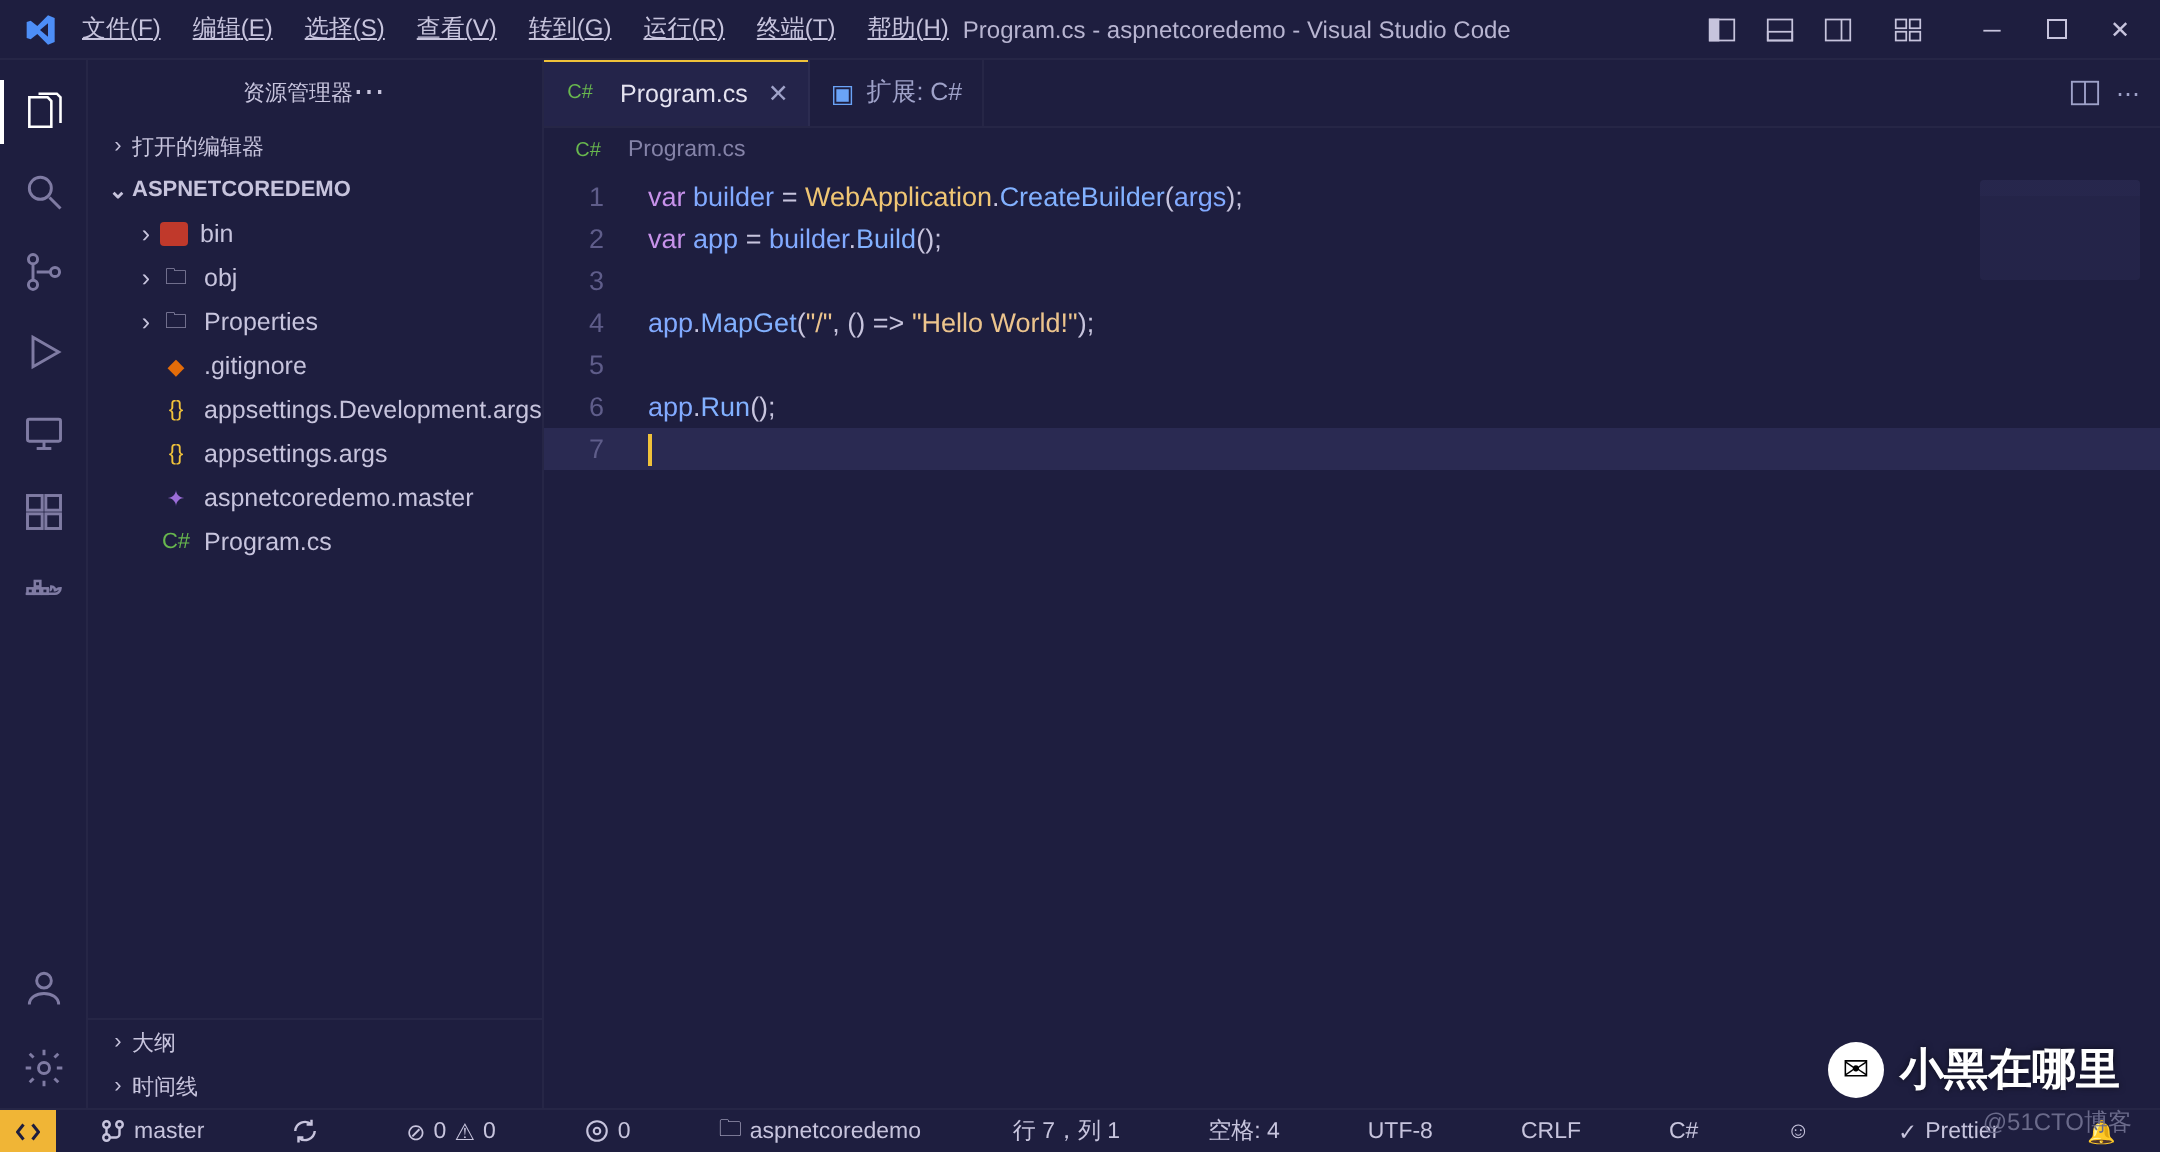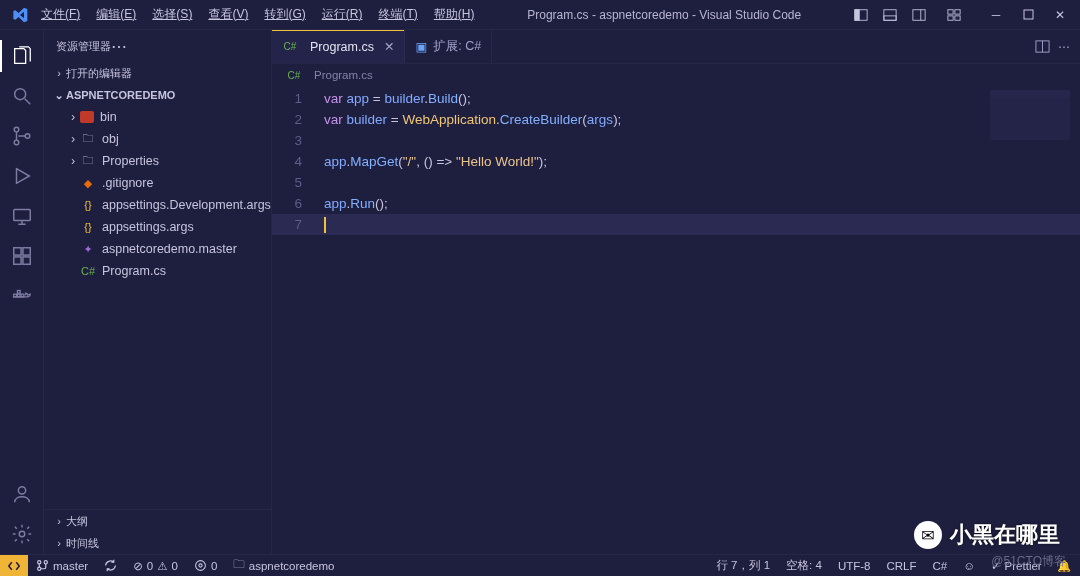--- a/index.html
+++ b/index.html
@@ -4,35 +4,35 @@
 <style>
 * { margin:0; padding:0; box-sizing:border-box; font-family:"Segoe UI","Microsoft YaHei",sans-serif; }
 body { width:1080px; height:576px; background:#1e1e3f; color:#c7c4dd; overflow:hidden; font-size:12px; position:relative; }
 
 
 .titlebar { height:30px; background:#1e1e3f; display:flex; align-items:center; padding:0 6px; border-bottom:1px solid rgba(255,255,255,.04);}
 .titlebar .logo { width:16px; height:16px; margin:0 6px; }
 .menu { display:flex; gap:2px;text-decoration:underline; }
 .menu-item { padding:4px 7px; font-size:12px; color:#c7c4dd; cursor:pointer; border-radius:3px;}
 .menu-item .hot { text-decoration:underline;}
-.title-center { flex:1; text-align:center; font-size:12px; color:#b8b5d1;}
+.title-center { flex:1; font-size:12px; color:#b8b5d1;}
 .title-right { display:flex; align-items:center; gap:4px;}
 .layout-icons { display:flex; gap:1px; margin-right:10px;}
 .layout-icons span, .win-btn { width:28px; height:24px; display:flex; align-items:center; justify-content:center; color:#c7c4dd; cursor:pointer;}
 
 
 .activitybar { position:absolute; left:0; top:30px; bottom:22px; width:44px; background:#1e1e3f; display:flex; flex-direction:column; align-items:center; padding-top:6px; border-right:1px solid rgba(255,255,255,.04);}
 .act-item { width:44px; height:40px; display:flex; align-items:center; justify-content:center; color:#7f7ba3; cursor:pointer; position:relative;}
 .act-item.active { color:#fff;}
 .act-item.active::before { content:""; position:absolute; left:0; top:4px; bottom:4px; width:2px; background:#fff;}
 .act-spacer { flex:1;}
 
 
 .sidebar { position:absolute; left:44px; top:30px; bottom:22px; width:228px; background:#1e1e3f; border-right:1px solid rgba(255,255,255,.04); display:flex; flex-direction:column;}
-.side-head { height:32px; display:flex; align-items:center; justify-content:flex-start; padding:0 12px; font-size:11px; color:#c7c4dd;}
+.side-head { height:32px; display:flex; align-items:center; justify-content:center; padding:0 12px; font-size:11px; color:#c7c4dd;}
 .side-more { color:#c7c4dd; cursor:pointer; font-size:16px; letter-spacing:1px;}
 .side-section { padding:2px 8px; font-size:11px; color:#c7c4dd; display:flex; align-items:center; cursor:pointer; height:22px;}
 .side-section .chev { width:14px; display:inline-block; text-align:center; }
 .tree { flex:1; overflow:hidden;}
 .tree-row { display:flex; align-items:center; height:22px; font-size:12.5px; color:#c7c4dd; cursor:pointer; padding-left:8px;}
 .tree-chev { width:14px; text-align:center; color:#c7c4dd;}
 .tree-icon { width:16px; height:16px; margin-right:6px; display:flex; align-items:center; justify-content:center; font-size:11px; border-radius:2px;}
 .ic-folder { color:#b8b5d1;}
 .ic-folder-red { background:#c0392b; color:#fff; font-size:8px; width:14px; height:12px; border-radius:2px;}
 .ic-git { color:#e36c09;}
@@ -62,21 +62,21 @@
 .kw { color:#c792ea;}
 .var { color:#82aaff;}
 .typ { color:#f0c674;}
 .fn { color:#82b1ff;}
 .str { color:#ecc48d;}
 .op { color:#c7c4dd;}
 .pn { color:#c7c4dd;}
 
 
 .status { position:absolute; left:0; right:0; bottom:0; height:22px; background:#1e1e3f; border-top:1px solid rgba(255,255,255,.04); display:flex; align-items:center; font-size:11.5px; color:#c7c4dd;}
-.sb-item { padding:0 8px; display:flex; align-items:center; gap:4px; height:100%; cursor:pointer;}
+.sb-item { padding:0 22px; display:flex; align-items:center; gap:4px; height:100%; cursor:pointer;}
 .sb-remote { background:#f0b536; color:#1e1e3f; padding:0 8px; font-weight:bold;}
 .sb-spacer { flex:1;}
 
 
 .wm { position:absolute; right:20px; bottom:26px; color:#fff; display:flex; align-items:center; gap:8px; pointer-events:none;}
 .wm .bubble { background:#fff; color:#000; width:28px; height:28px; border-radius:50%; display:flex; align-items:center; justify-content:center; font-size:16px;}
 .wm .txt { font-size:22px; font-weight:700; text-shadow:0 0 3px rgba(0,0,0,.6);}
 .wm2 { position:absolute; right:14px; bottom:6px; color:#6a6a8a; font-size:12px; pointer-events:none;}
 
 svg { display:block;}
@@ -297,22 +297,22 @@
     <div class="gutter">
       <div>1</div>
         <div>2</div>
         <div>3</div>
         <div>4</div>
         <div>5</div>
         <div>6</div>
         <div>7</div>
     </div>
     <div class="codelines">
+      <div><span class="kw">var</span> <span class="var">builder</span> <span class="op">=</span> <span class="typ">WebApplication</span><span class="pn">.</span><span class="fn">CreateBuilder</span><span class="pn">(</span><span class="var">args</span><span class="pn">);</span></div>
       <div><span class="kw">var</span> <span class="var">app</span> <span class="op">=</span> <span class="var">builder</span><span class="pn">.</span><span class="fn">Build</span><span class="pn">();</span></div>
-      <div><span class="kw">var</span> <span class="var">builder</span> <span class="op">=</span> <span class="typ">WebApplication</span><span class="pn">.</span><span class="fn">CreateBuilder</span><span class="pn">(</span><span class="var">args</span><span class="pn">);</span></div>
       <div> </div>
       <div><span class="var">app</span><span class="pn">.</span><span class="fn">MapGet</span><span class="pn">(</span><span class="str">"/"</span><span class="pn">, () </span><span class="op">=&gt;</span><span class="pn"> </span><span class="str">"Hello World!"</span><span class="pn">);</span></div>
       <div> </div>
       <div><span class="var">app</span><span class="pn">.</span><span class="fn">Run</span><span class="pn">();</span></div>
       <div><span class="cursor"></span></div>
     </div>
     <div class="minimap"></div>
   </div>
 </div>
 

